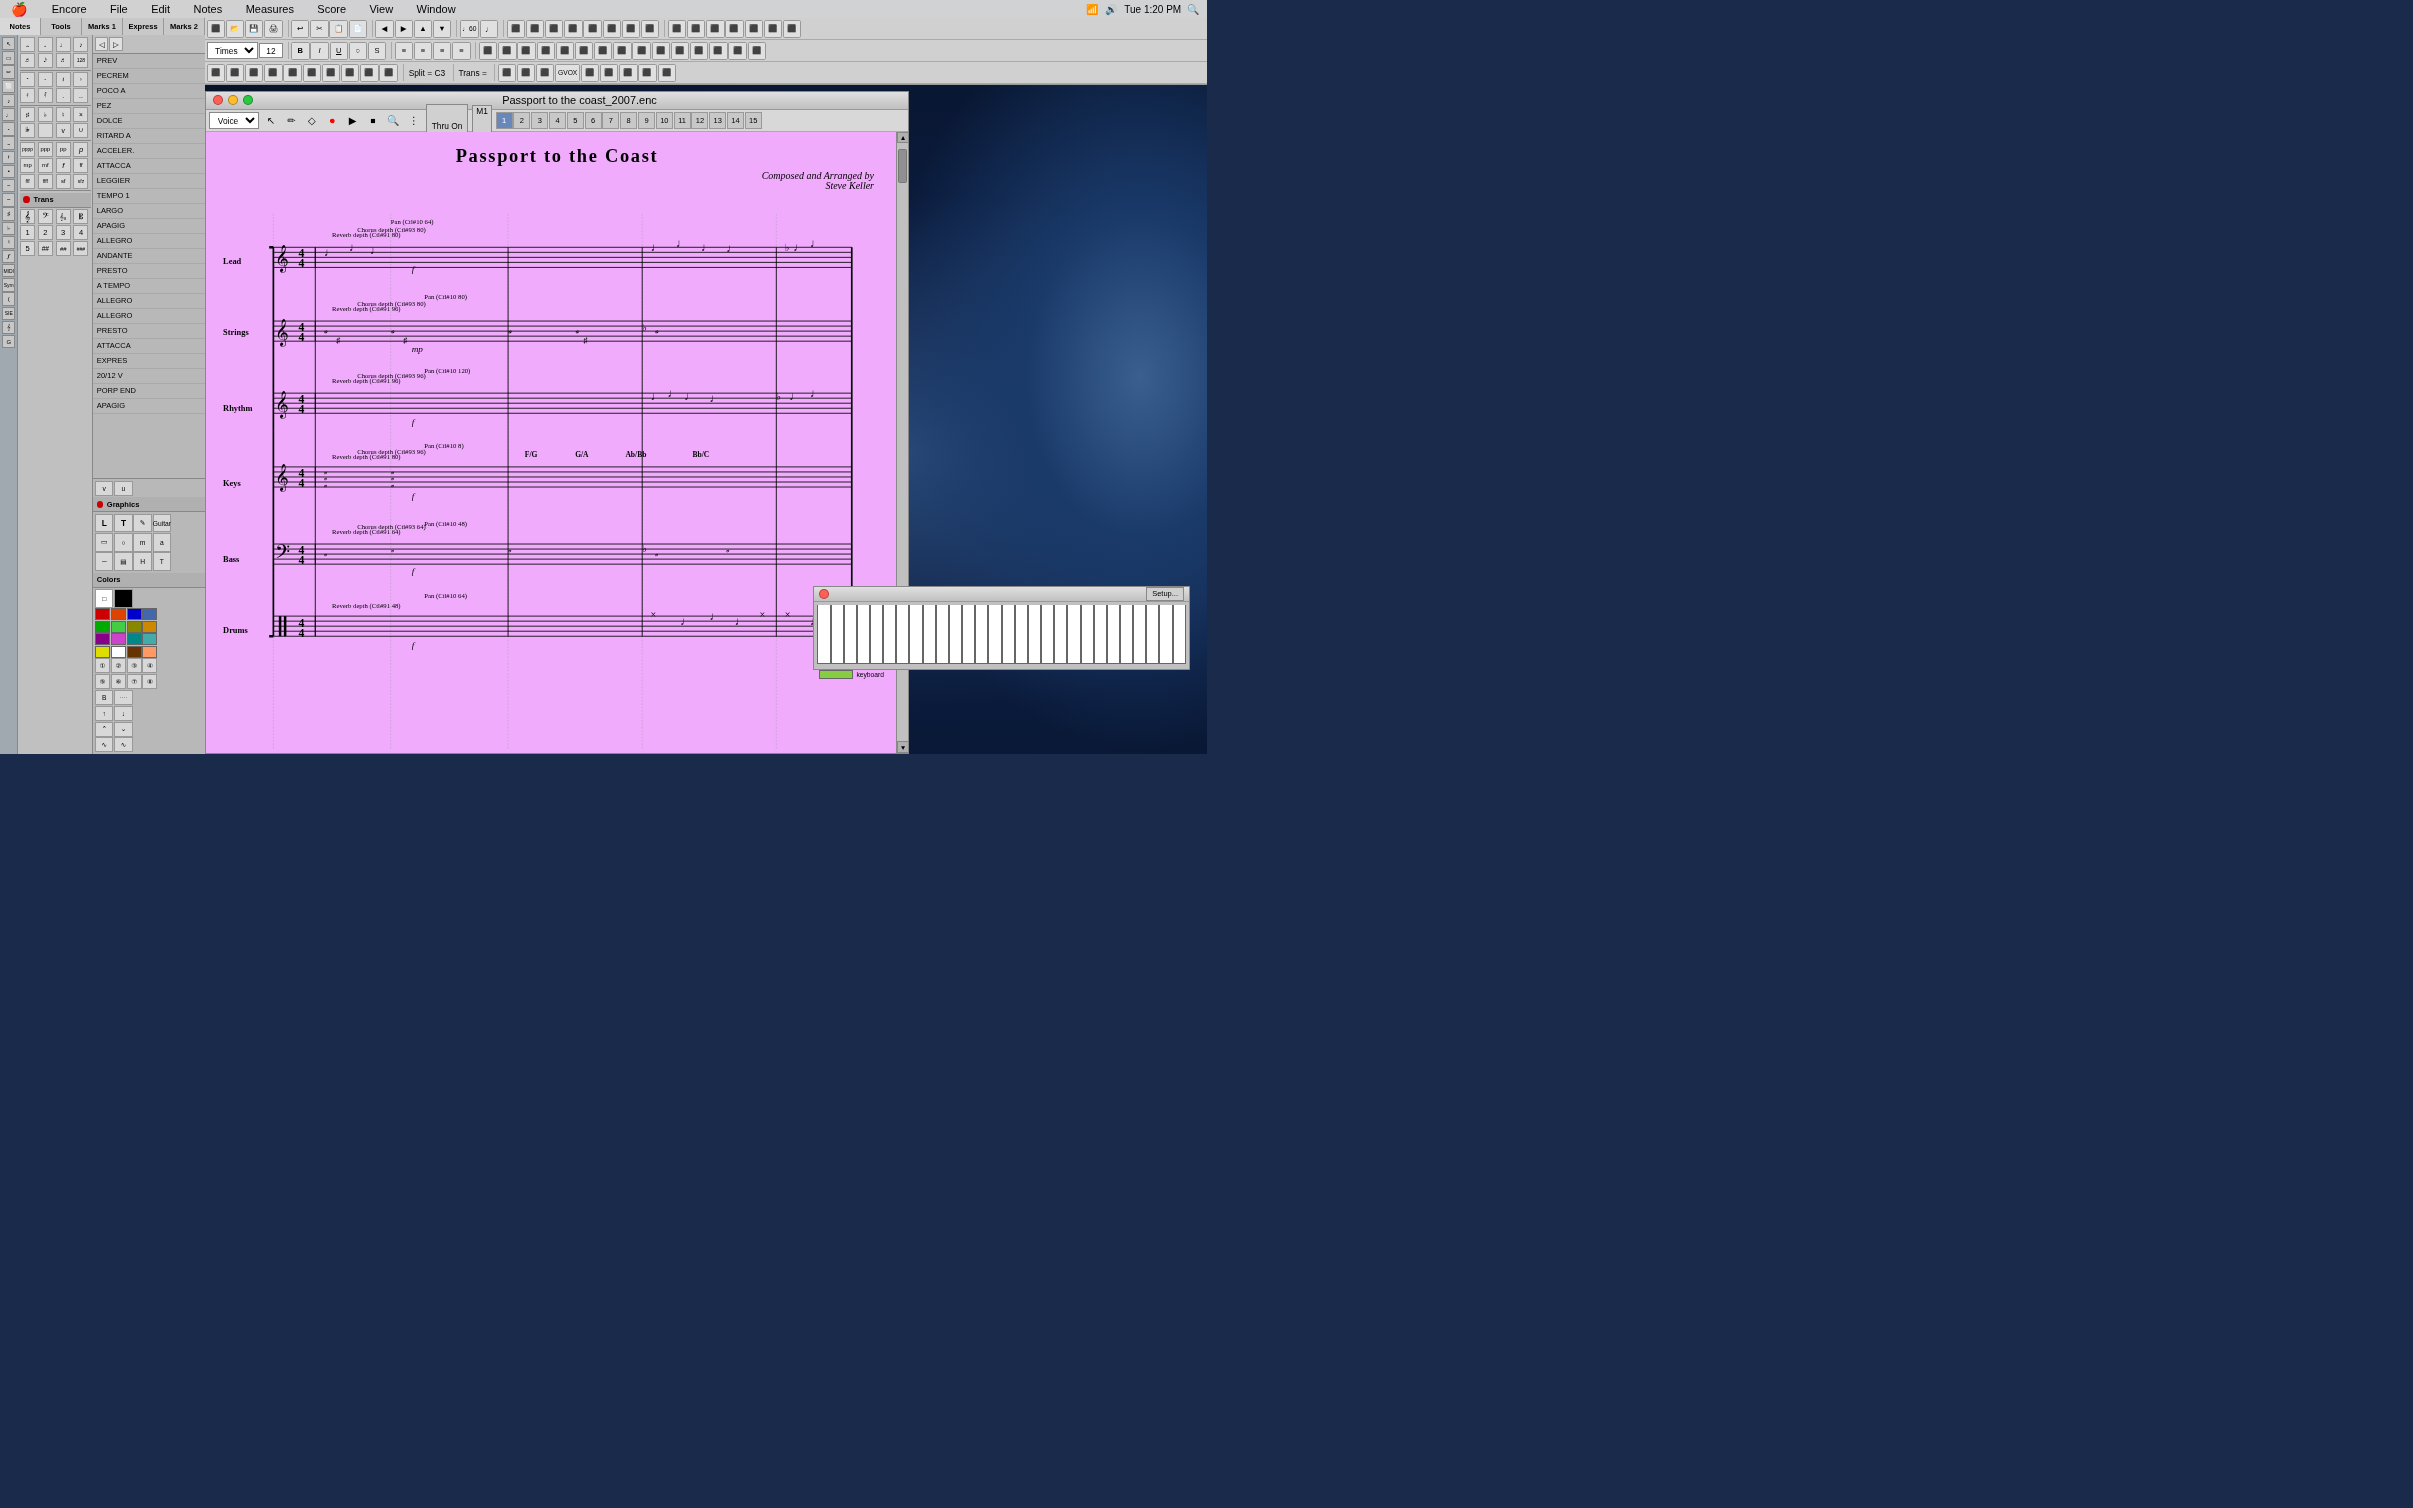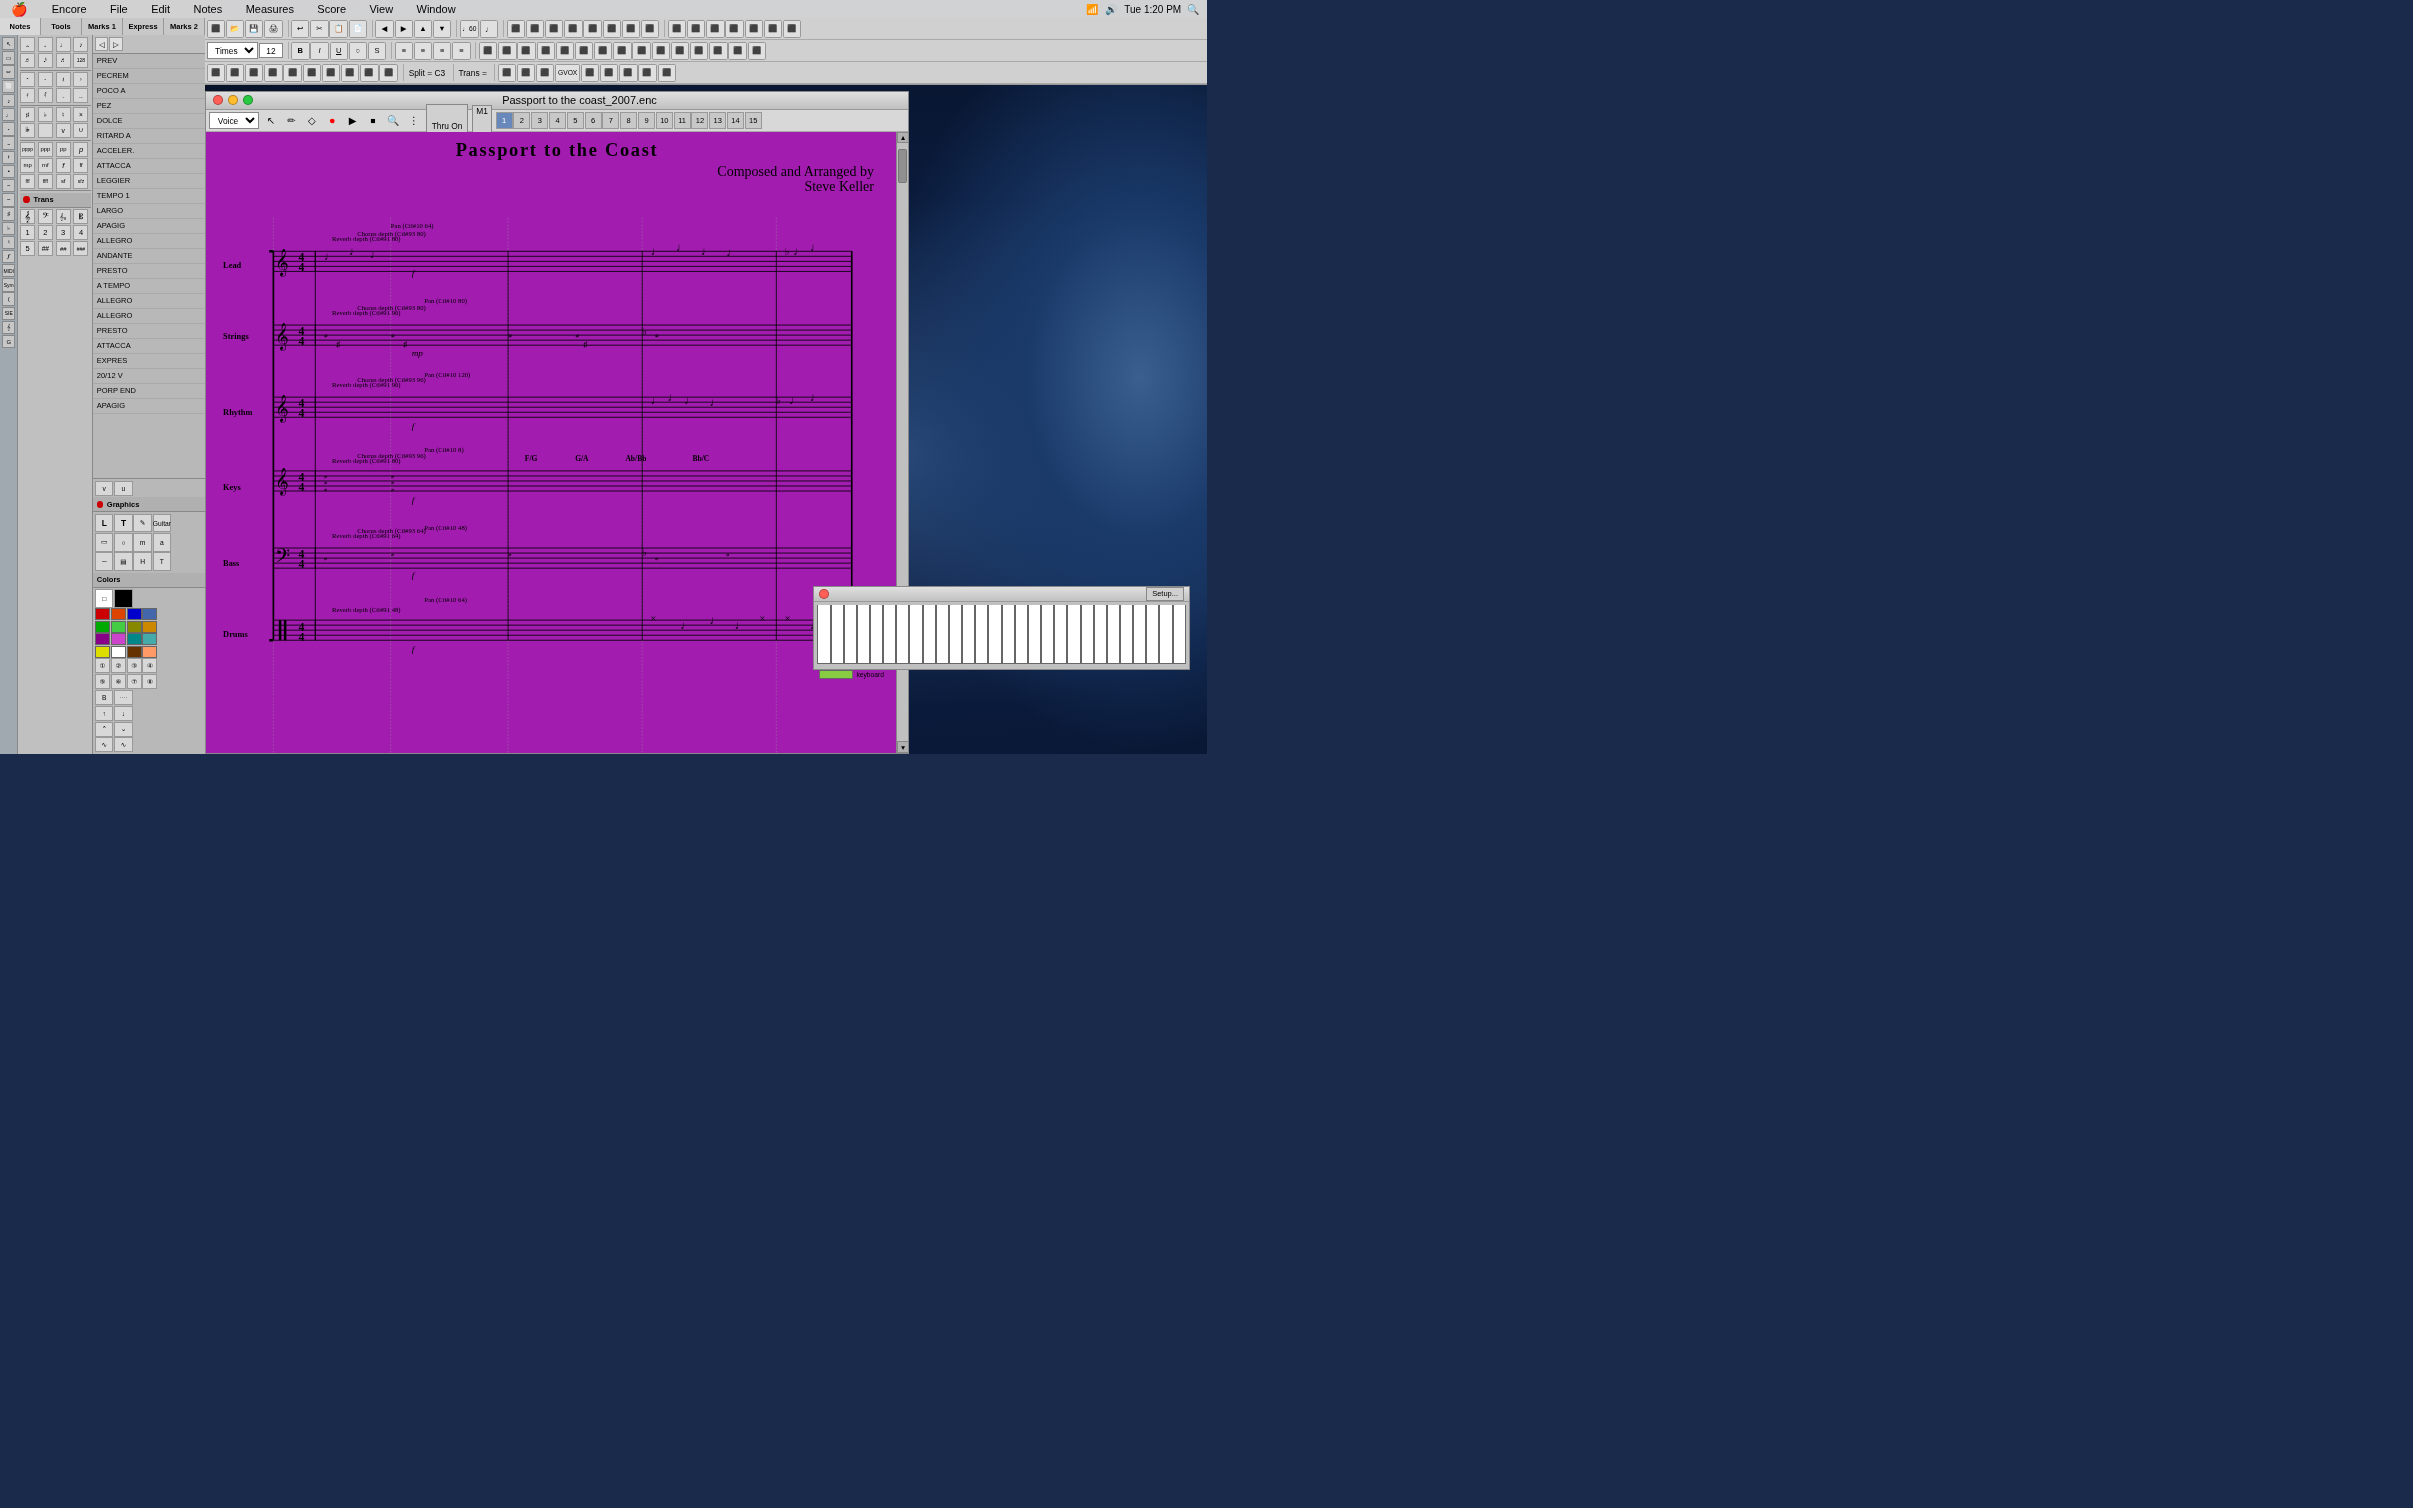--- a/index.html
+++ b/index.html
@@ -269,41 +269,42 @@
       display: flex;
       align-items: center;
       justify-content: center;
       font-size: 7.5px;
       cursor: pointer;
     }
     .mnum.active { background: #6888bb; color: white; }
 
     .score-content {
       flex: 1;
-      background: #a21caf;
+      background: #f0abfc;
       overflow: hidden;
       position: relative;
-      padding: 8px 17px;
+      padding: 14px 17px;
     }
 
     
     .score-title-text {
       font-family: 'Times New Roman', serif;
       font-size: 18.4px;
       font-weight: bold;
       text-align: center;
       margin-bottom: 3.4px;
       letter-spacing: 1.7px;
     }
     .composer-text {
       font-family: 'Times New Roman', serif;
-      font-size: 14px;
+      font-size: 10px;
       text-align: right;
       margin-right: 17px;
       margin-bottom: 6.7px;
+      font-style: italic;
     }
 
     
     .piano-widget {
       position: absolute;
       right: 17px;
       bottom: 84px;
       width: 377px;
       height: 84px;
       background: #c0c0c0;

